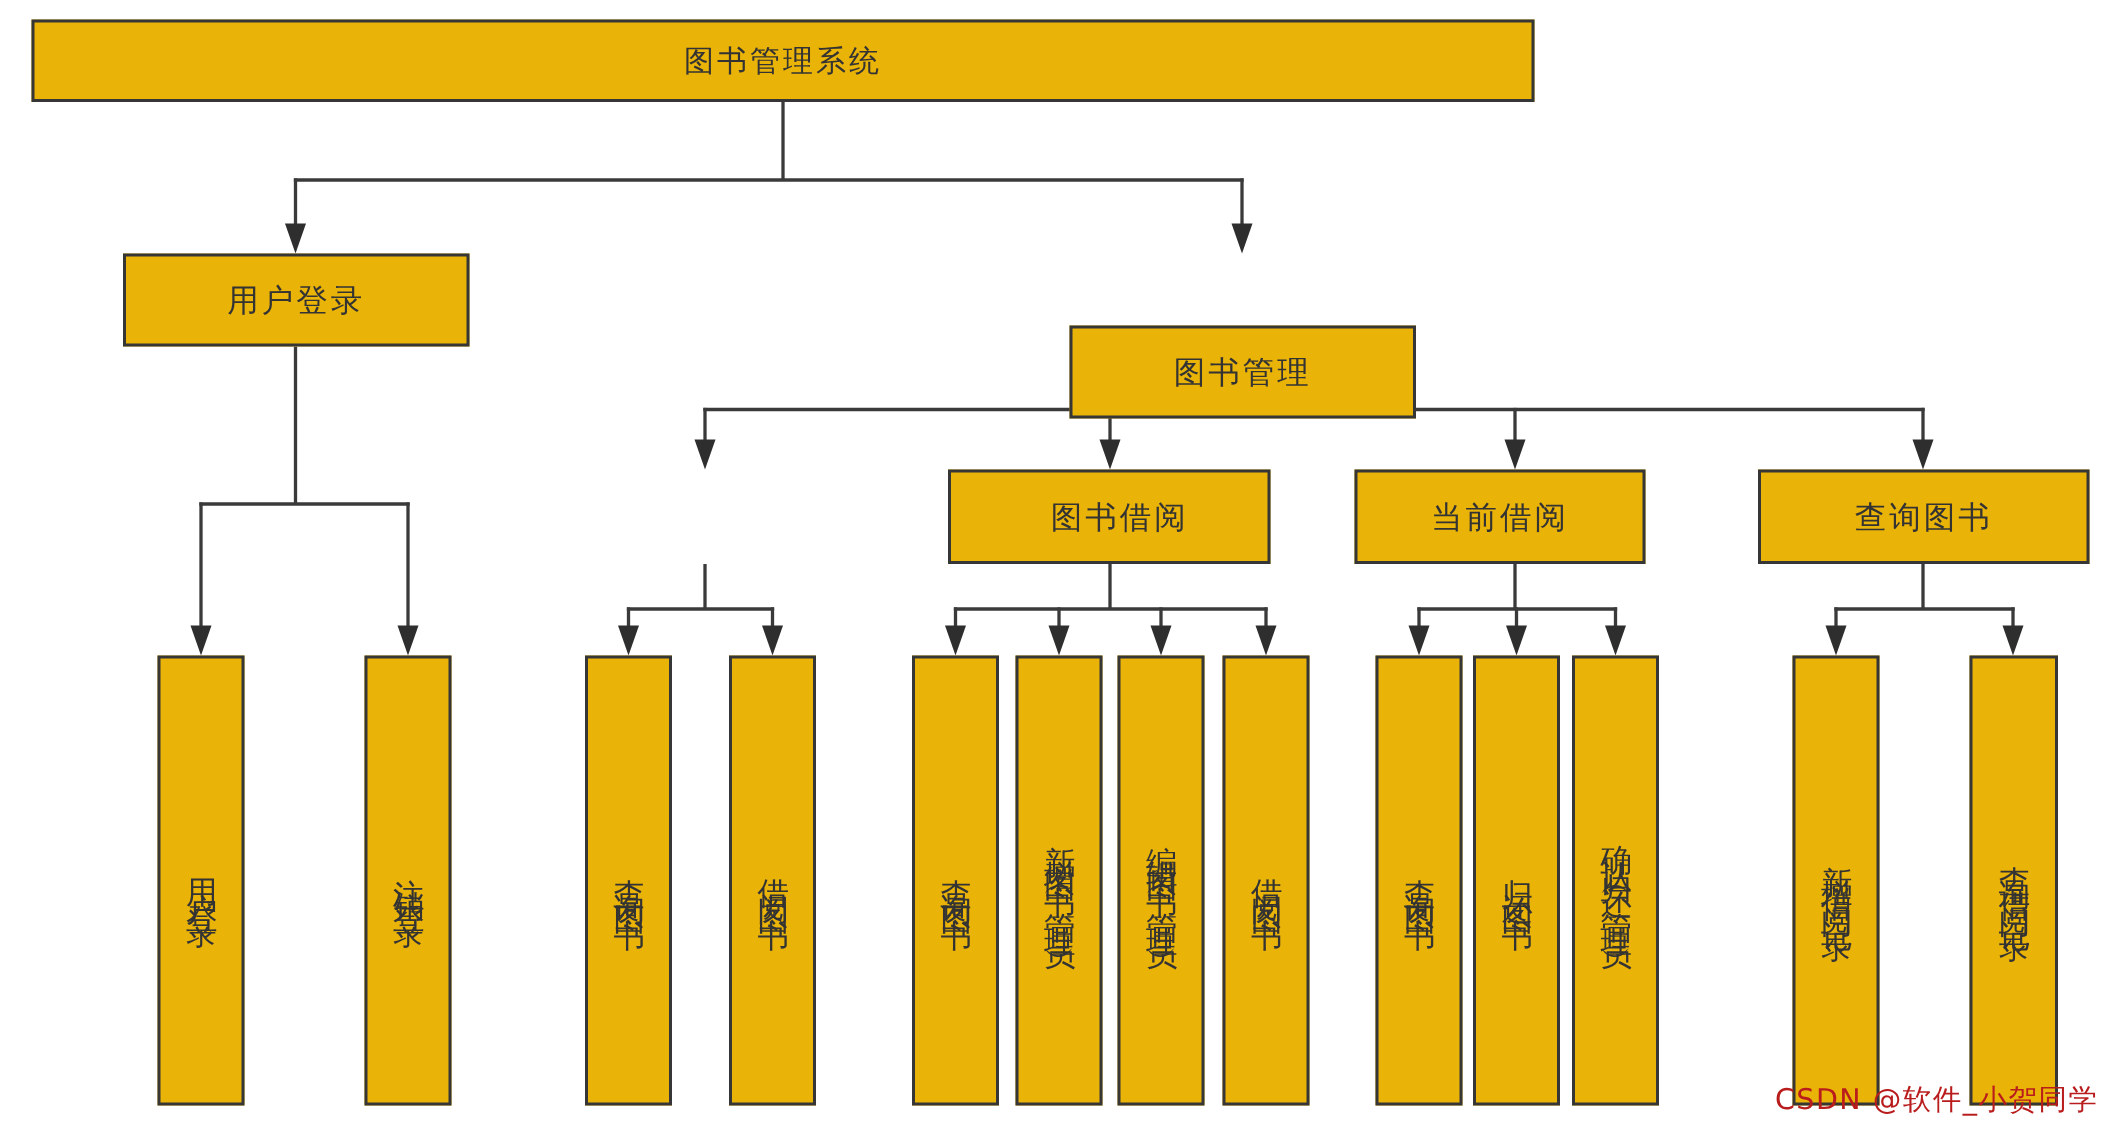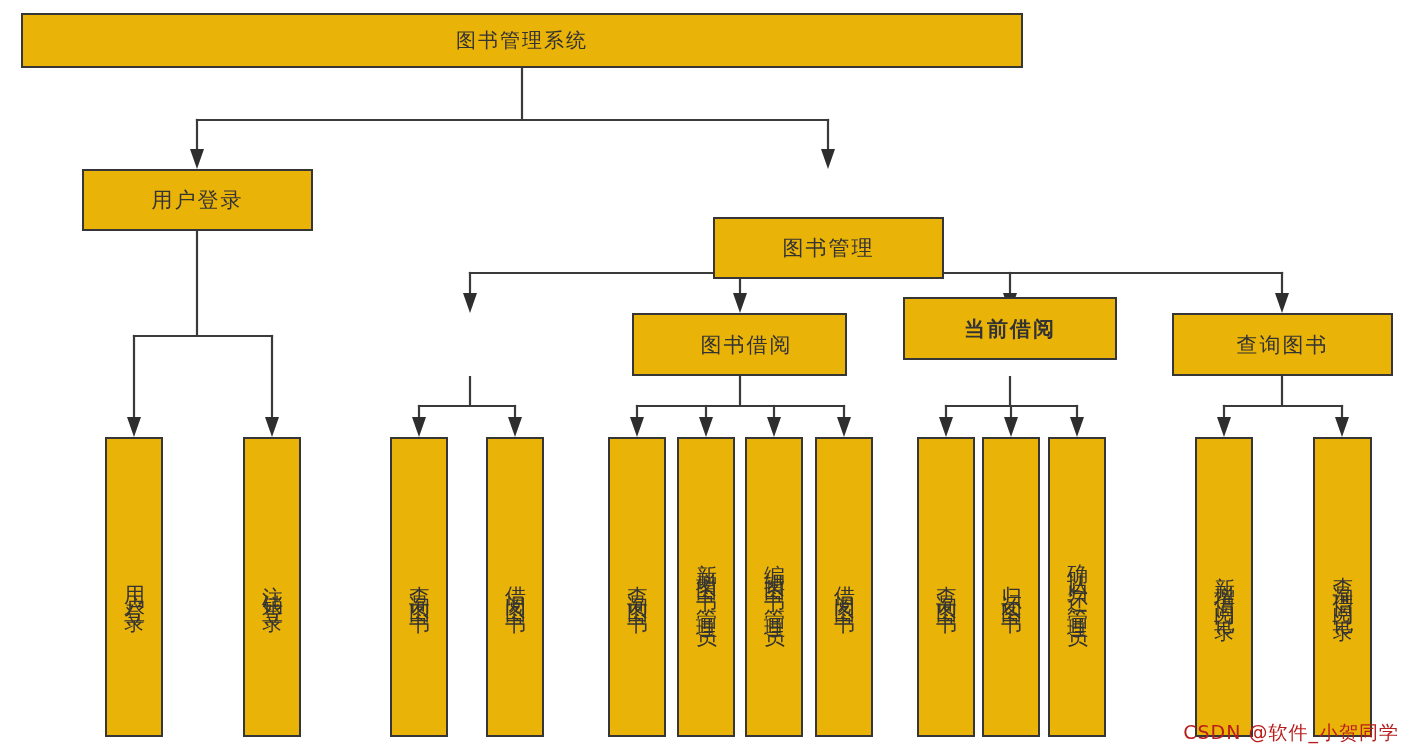--- a/index.html
+++ b/index.html
@@ -111,21 +111,21 @@
       <polygon points="1335,417 1349,417 1342,437"></polygon>
     </g>
   </svg>
 
   <div class="box hbox root" style="left:21px; top:13px; width:1002px; height:55px;">图书管理系统</div>
 
   <div class="box hbox" style="left:82px; top:169px; width:231px; height:62px;">用户登录</div>
   <div class="box hbox" style="left:713px; top:169px; width:231px; height:62px;margin-top:48px;">图书管理</div>
 
   <div class="box hbox" style="left:632px; top:313px; width:215px; height:63px;padding-left:14px;">图书借阅</div>
-  <div class="box hbox" style="left:903px; top:297px; width:214px; height:63px;font-weight:bold;">当前借阅</div>
+  <div class="box hbox" style="left:903px; top:313px; width:194px; height:63px;">当前借阅</div>
   <div class="box hbox" style="left:1172px; top:313px; width:221px; height:63px;">查询图书</div>
 
   <div class="box vbox" style="left:105px; top:437px; width:58px; height:300px;">
     <span>用户登录</span>
   </div>
   <div class="box vbox" style="left:243px; top:437px; width:58px; height:300px;">
     <span>注销登录</span>
   </div>
 
   <div class="box vbox" style="left:390px; top:437px; width:58px; height:300px;">

